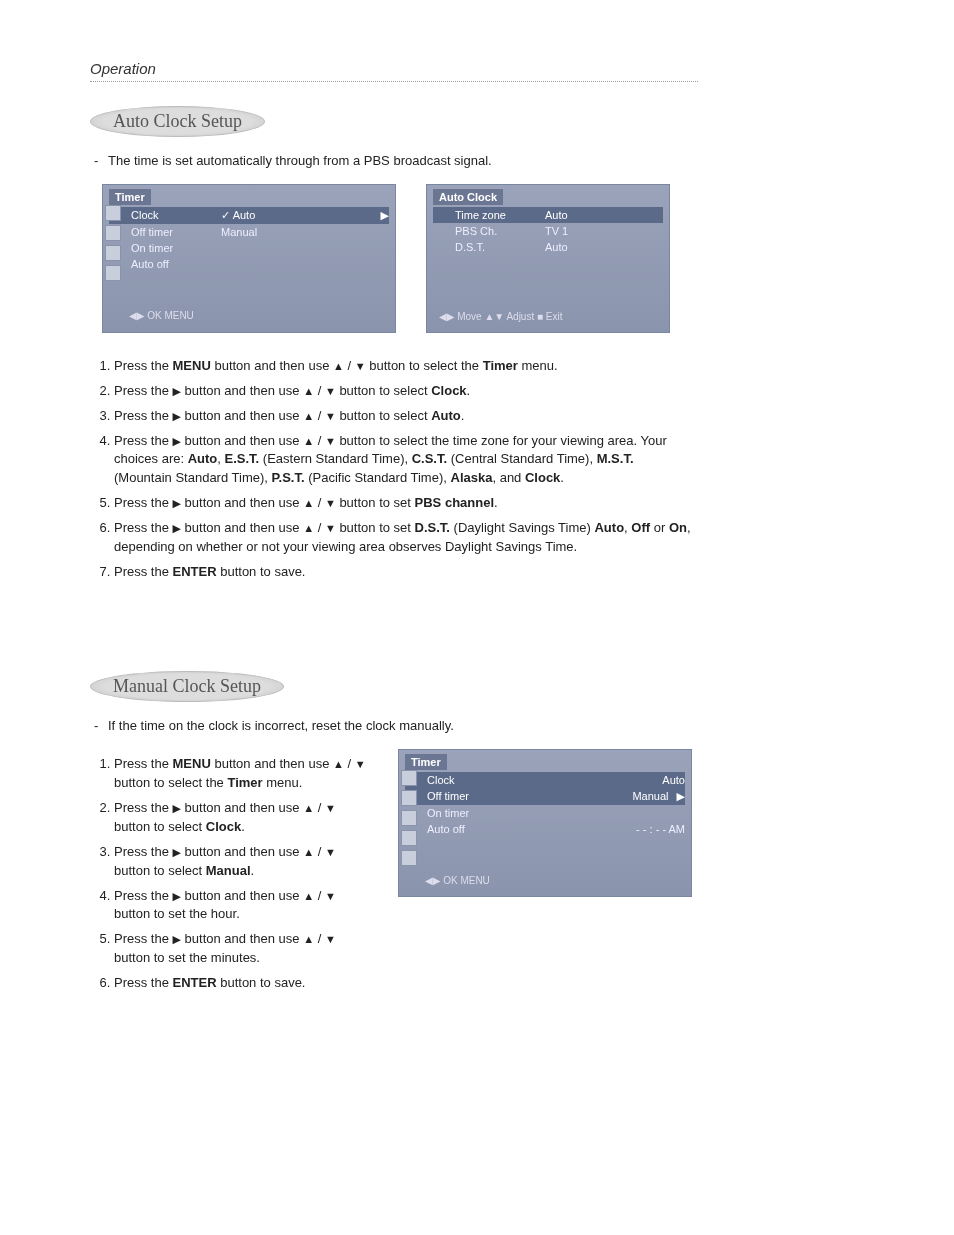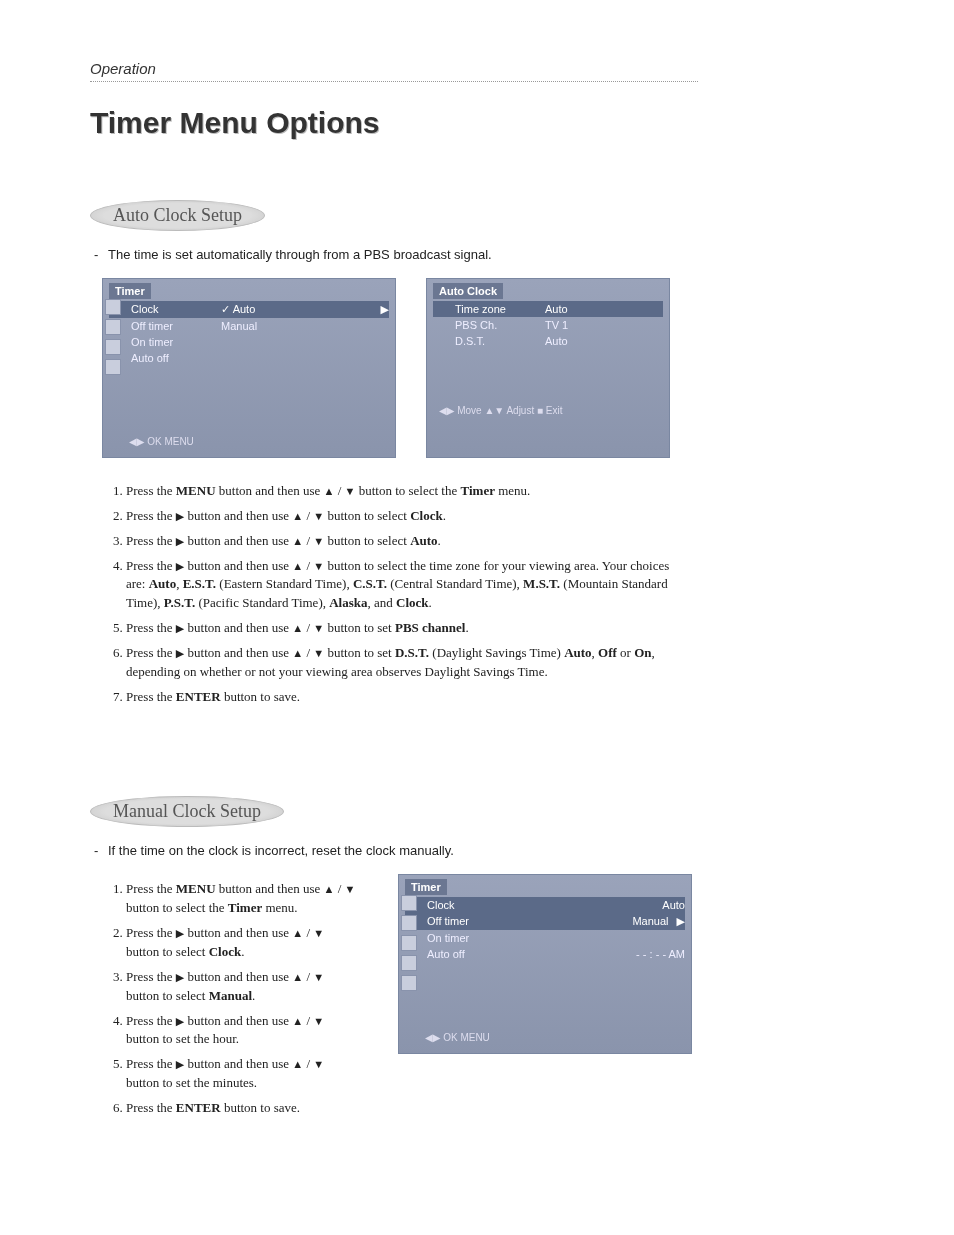--- a/index.html
+++ b/index.html
@@ -98,34 +98,33 @@
     width: 16px;
   }
   .osd .icons div {
     width: 14px;
     height: 14px;
     background: #c9cedd;
     border: 1px solid #8993ac;
     margin-bottom: 4px;
   }
   .osd .hints {
-    margin-top: 70px;
+    margin-top: 38px;
     padding-left: 20px;
     color: #dde;
     font-size: 10px;
   }
   .osd.small .hints { margin-top: 56px; padding-left: 6px; }
   ol.steps {
     padding-left: 20px;
     margin: 0 0 50px 0;
   }
   ol.steps li {
-    margin: 6px 16px;
+    margin: 6px 4px;
     line-height: 1.45;
-    font-family: Liberation Serif, serif;
   }
   .tri-up::before   { content: "\25B2"; font-size: 11px; }
   .tri-down::before { content: "\25BC"; font-size: 11px; }
   .tri-right::before{ content: "\25B6"; font-size: 11px; }
   b { font-weight: bold; }
   .two-col {
     display: flex;
     gap: 24px;
   }
   .two-col .left { flex: 1; }
@@ -133,21 +132,20 @@
 </style>
 </head>
 <body>
 
 <div class="page">
 
   <div class="header-row">
     <span>Operation</span>
   </div>
 
-  <h1 class="title">Timer Menu Options</h1>
 
   <div>
     <div class="lozenge">Auto Clock Setup</div>
 
     <ul class="bullets">
       <li>The time is set automatically through from a PBS broadcast signal.</li>
     </ul>
 
     <div class="osd-row">
       <div class="osd">

